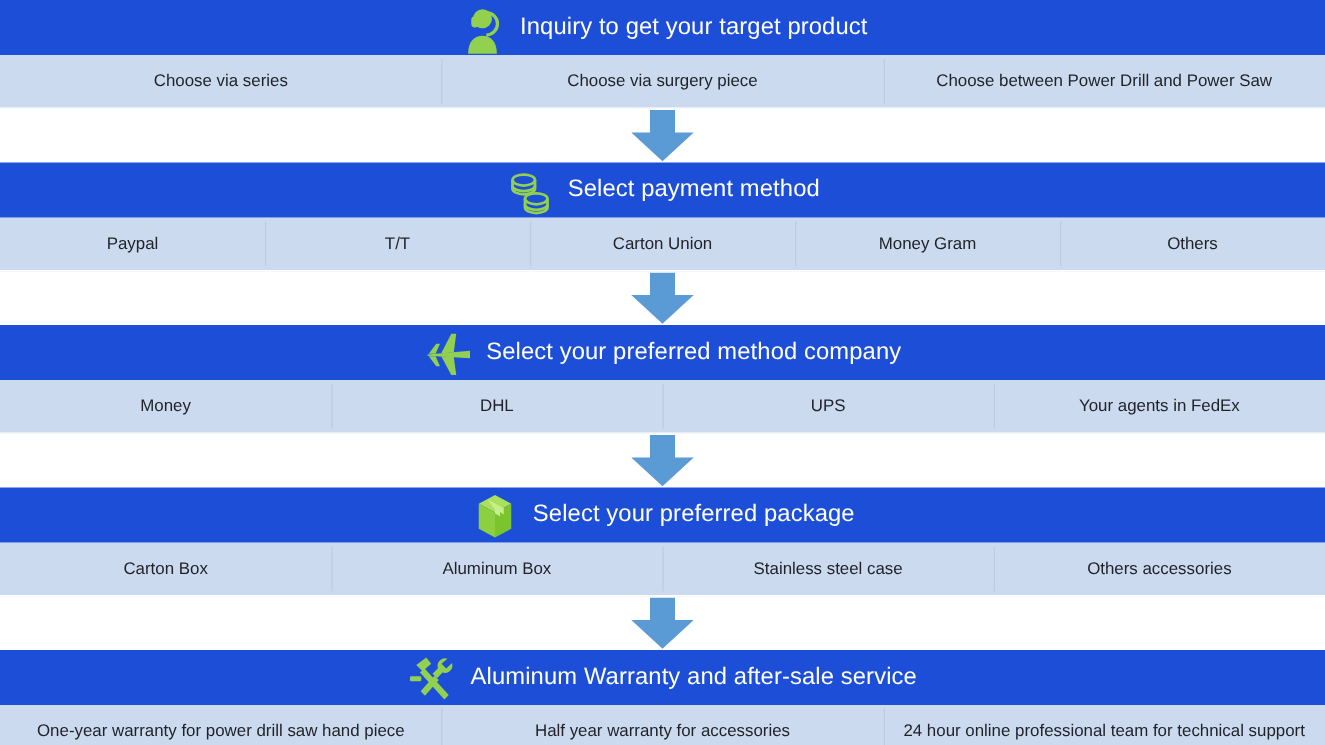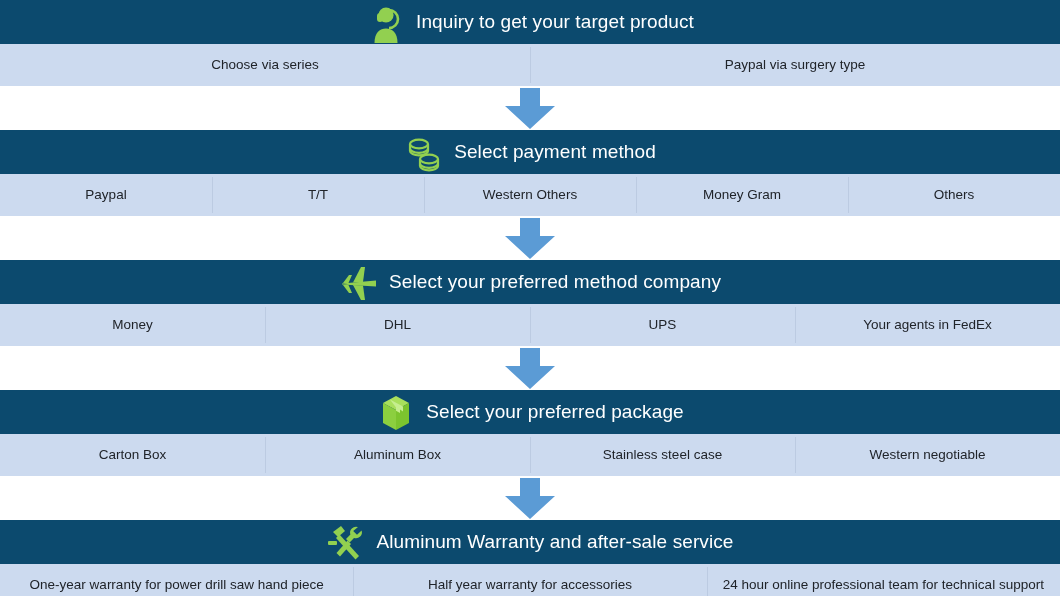--- a/index.html
+++ b/index.html
@@ -21,21 +21,21 @@
   }
 
   
   .stage {
     width: 1060px;
     position: relative;
   }
 
   .stage-header {
     height: 44px;
-    background: #0c4a6e;
+    background: #1d4ed8;
     display: flex;
     align-items: center;
     justify-content: center;
     position: relative;
     box-sizing: border-box;
   }
 
   .stage-header-inner {
     display: flex;
     align-items: center;
@@ -117,21 +117,22 @@
             <rect x="11" y="11" width="6" height="9" rx="3" fill="#92d050"></rect>
             <circle cx="20" cy="13" r="7.6" fill="#92d050"></circle>
             <path d="M8.5 41 C8.5 30.5 14 26.5 20 26.5 C26 26.5 31.5 30.5 31.5 41 Z" fill="#92d050"></path>
           </svg>
         </span>
         <span class="stage-title">Inquiry to get your target product</span>
       </div>
     </div>
     <div class="option-row">
       <div class="option-cell">Choose via series</div>
-      <div class="option-cell">Paypal via surgery type</div>
+      <div class="option-cell">Choose via surgery piece</div>
+      <div class="option-cell">Choose  between Power Drill and Power Saw</div>
     </div>
   </div>
 
   <div class="connector">
     <svg width="64" height="42" viewBox="0 0 64 42" xmlns="http://www.w3.org/2000/svg">
       <polygon points="22,0 42,0 42,18 57,18 32,41 7,18 22,18" fill="#5b9bd5"></polygon>
     </svg>
   </div>
 
   <div class="stage">
@@ -148,21 +149,21 @@
               <path d="M16 31.5 a9 4.4 0 0 0 18 0"></path>
             </g>
           </svg>
         </span>
         <span class="stage-title">Select payment method</span>
       </div>
     </div>
     <div class="option-row">
       <div class="option-cell">Paypal</div>
       <div class="option-cell">T/T</div>
-      <div class="option-cell">Western Others</div>
+      <div class="option-cell">Carton Union</div>
       <div class="option-cell">Money Gram</div>
       <div class="option-cell">Others</div>
     </div>
   </div>
 
   <div class="connector">
     <svg width="64" height="42" viewBox="0 0 64 42" xmlns="http://www.w3.org/2000/svg">
       <polygon points="22,0 42,0 42,18 57,18 32,41 7,18 22,18" fill="#5b9bd5"></polygon>
     </svg>
   </div>
@@ -209,21 +210,21 @@
             <polygon points="14,7.5 27,14.5 27,19.5 24,17.5 24,21 20,18.8 20,15.5" fill="#c6ee8f"></polygon>
           </svg>
         </span>
         <span class="stage-title">Select your preferred package</span>
       </div>
     </div>
     <div class="option-row">
       <div class="option-cell">Carton Box</div>
       <div class="option-cell">Aluminum Box</div>
       <div class="option-cell">Stainless steel case</div>
-      <div class="option-cell">Western negotiable</div>
+      <div class="option-cell">Others accessories</div>
     </div>
   </div>
 
   <div class="connector">
     <svg width="64" height="42" viewBox="0 0 64 42" xmlns="http://www.w3.org/2000/svg">
       <polygon points="22,0 42,0 42,18 57,18 32,41 7,18 22,18" fill="#5b9bd5"></polygon>
     </svg>
   </div>
 
   <div class="stage">

